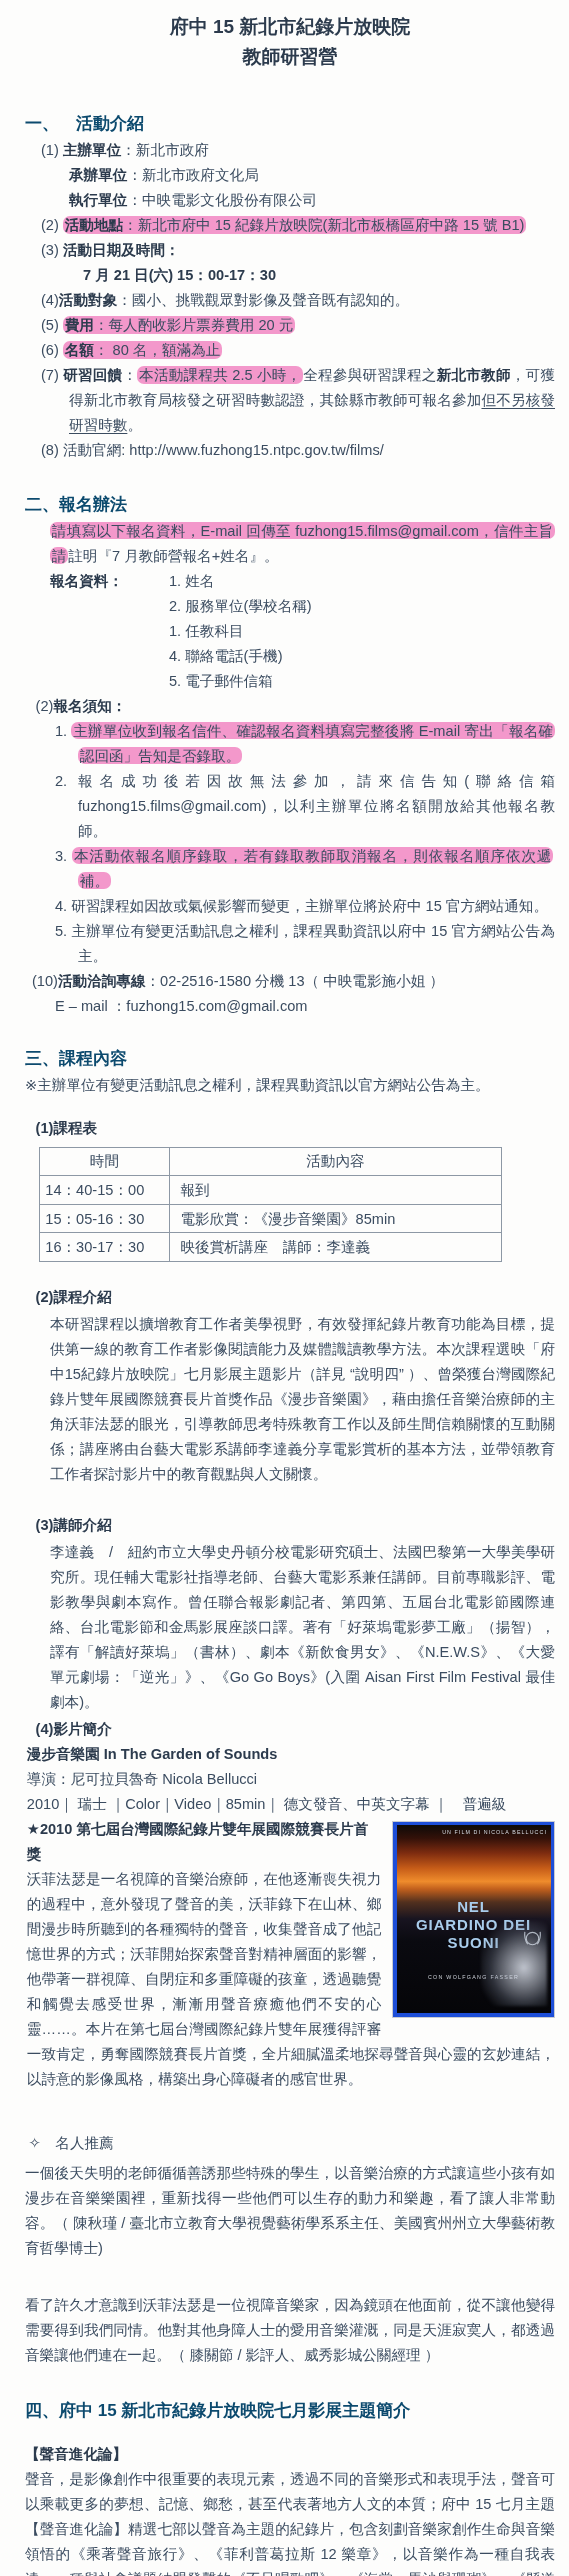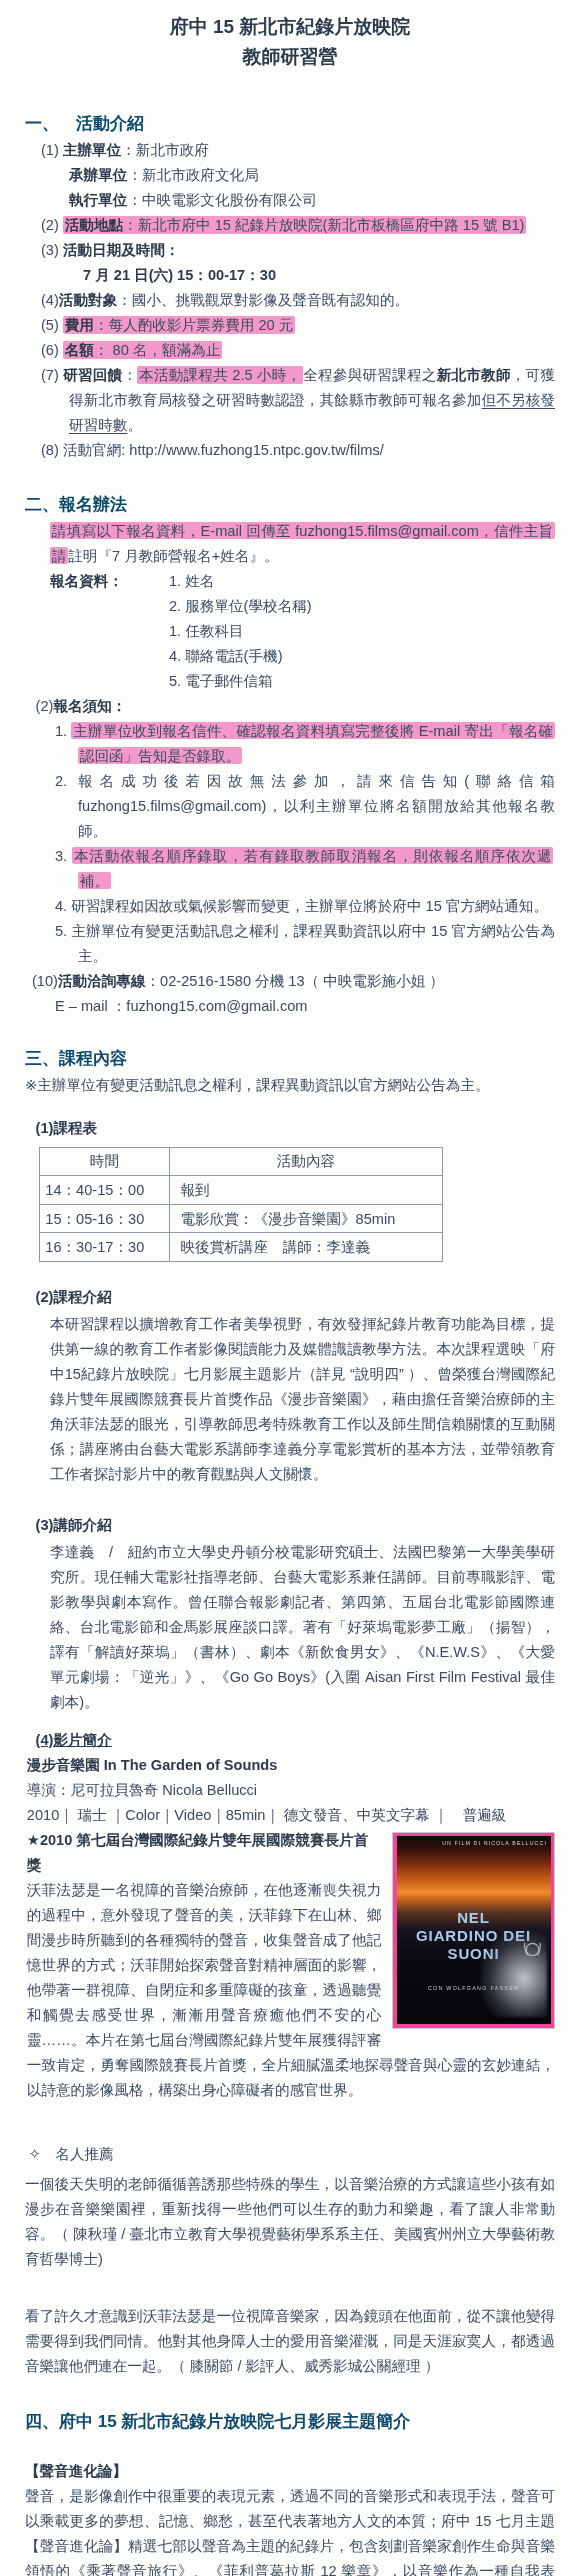--- a/index.html
+++ b/index.html
@@ -13,21 +13,21 @@
     font-family:"Liberation Sans","DejaVu Sans",sans-serif;
     color:#3b4c60;
     font-size:14.6px;
     line-height:25px;
     overflow:hidden;
   }
   p { margin:0; }
   .b { font-weight:700; color:#2c3b4d; }
   .doc-title { font-size:19px; line-height:30px; font-weight:700; color:#2c3b4d; text-align:center; padding-top:12.4px; }
   .sec-h { font-size:17px; line-height:26.6px; font-weight:700; color:#0c4a6e; }
-  .hl { background:rgba(240,126,190,.8); border-radius:2px; padding:0.9px 1.8px;
+  .hl { background:rgba(240,126,190,.8); border-radius:7px; padding:0.9px 1.8px;
         box-decoration-break:clone; -webkit-box-decoration-break:clone; }
   .ul { text-decoration:underline; text-underline-offset:2.7px; }
   .just { text-align:justify; }
 
   
   .s1-h { margin-top:39px; }
   .it  { padding-left:44px; text-indent:-28px; }          
   .sub { padding-left:44px; }                              
   .dateval { padding-left:58px; }
 
@@ -39,58 +39,58 @@
   .info-label { flex:0 0 85px; }
   .info-list { list-style:none; margin:0; padding:0 0 0 34px; }
   .notice-it { padding-left:53px; text-indent:-23px; }
   .m10 { padding-left:7px; text-indent:0; }
   .email-line { padding-left:30px; }
 
   
   .s3-h { margin-top:27.5px; }
   .note { }
   .sub-label { padding-left:10.6px; margin-top:18.6px; }
-  table.sched { border-collapse:collapse; margin:5.3px 0 3.5px 14px; width:404px;
+  table.sched { border-collapse:collapse; margin:5.3px 0 3.5px 14px; width:463px;
                 font-size:14.6px; color:#3b4c60; }
   table.sched th, table.sched td { border:1.3px solid #8d98a5; padding:1.8px 10.6px; line-height:24px; font-weight:400; }
   table.sched th { text-align:center; }
   table.sched td.tcol { width:113px; padding-left:5.3px; }
   .para { padding-left:25px; margin-top:1.8px; }
   .bio-gap { margin-top:26.6px; }
   .film-line { padding-left:1.8px; }
   .film-title { font-weight:700; color:#2c3b4d; padding-left:1.8px; }
   .film-award { font-weight:700; color:#2c3b4d; padding-left:1.8px; }
   .rec-h { margin-top:39px; padding-left:3.5px; }
   .quote { margin-top:5.3px; }
   .quote2 { margin-top:32px; }
 
   
   .poster { float:right; width:163px; height:197px; box-sizing:border-box;
-            background:#ec4899; border:0.9px solid #c9ccd2; padding:3.5px;
+            background:#1d4ed8; border:0.9px solid #c9ccd2; padding:3.5px;
             margin:3.5px 0 5.3px 10.6px; }
   .poster-inner { position:relative; width:100%; height:100%; overflow:hidden;
     background:linear-gradient(180deg,
       #0d0a08 0%, #331109 7%, #7e2c10 15%, #c65c18 23%, #ef8c2c 30%,
       #c2601d 34%, #52301e 41%, #181420 50%, #0a0a10 62%, #050508 100%); }
   .poster-inner::after { content:""; position:absolute; bottom:7px; right:3.5px;
       width:66px; height:85px;
       background:radial-gradient(ellipse at 65% 55%, rgba(225,230,240,.85),
                  rgba(130,140,160,.3) 55%, rgba(0,0,0,0) 78%);
       filter:blur(1.8px); }
   .poster-topcredit { position:absolute; top:3.5px; left:0; right:3.5px; text-align:right;
       font-size:5.3px; line-height:7px; color:#d8dde4; letter-spacing:1.1px; }
   .poster-title { position:absolute; top:73px; left:0; right:0; text-align:center;
       color:#a9cdec; font-weight:700; font-size:15px; line-height:17.7px; letter-spacing:0.9px; }
   .laurel { position:absolute; top:103px; right:7px; width:23px; height:23px; opacity:.85; }
   .poster-bottomcredit { position:absolute; bottom:32px; left:0; right:0; text-align:center;
       font-size:5.3px; line-height:7px; color:#cfd3da; letter-spacing:1.3px; }
 
   
   .s4-h { margin-top:30px; }
-  .theme-title { font-weight:700; color:#2c3b4d; margin-top:23px; }
+  .theme-title { font-weight:700; color:#2c3b4d; margin-top:17px; }
   .clear { clear:both; }
 </style>
 </head>
 <body>
 
 <div class="page">
 
   <p class="doc-title">府中 15 新北市紀錄片放映院</p>
   <p class="doc-title" style="padding-top:0;">教師研習營</p>
 
@@ -165,21 +165,21 @@
       </tr>
     </tbody>
   </table>
 
   <p class="b sub-label" style="margin-top:23px;">(2)課程介紹</p>
   <p class="para just">本研習課程以擴增教育工作者美學視野，有效發揮紀錄片教育功能為目標，提供第一線的教育工作者影像閱讀能力及媒體識讀教學方法。本次課程選映「府中15紀錄片放映院」七月影展主題影片（詳見 “說明四” ）、曾榮獲台灣國際紀錄片雙年展國際競賽長片首獎作品《漫步音樂園》，藉由擔任音樂治療師的主角沃菲法瑟的眼光，引導教師思考特殊教育工作以及師生間信賴關懷的互動關係；講座將由台藝大電影系講師李達義分享電影賞析的基本方法，並帶領教育工作者探討影片中的教育觀點與人文關懷。</p>
 
   <p class="b sub-label bio-gap">(3)講師介紹</p>
   <p class="para just">李達義　/　紐約市立大學史丹頓分校電影研究碩士、法國巴黎第一大學美學研究所。現任輔大電影社指導老師、台藝大電影系兼任講師。目前專職影評、電影教學與劇本寫作。曾任聯合報影劇記者、第四第、五屆台北電影節國際連絡、台北電影節和金馬影展座談口譯。著有「好萊塢電影夢工廠」（揚智），譯有「解讀好萊塢」（書林）、劇本《新飲食男女》、《N.E.W.S》、《大愛單元劇場：「逆光」》、《Go Go Boys》(入圍 Aisan First Film Festival  最佳劇本)。</p>
 
-  <p class="b sub-label" style="margin-top:13px;text-decoration:underline;">(4)影片簡介</p>
+  <p class="b sub-label" style="margin-top:2px;">(4)影片簡介</p>
   <p class="film-title">漫步音樂園 In The Garden of Sounds</p>
   <p class="film-line">導演：尼可拉貝魯奇  Nicola Bellucci</p>
   <p class="film-line">2010｜ 瑞士 ｜Color｜Video｜85min｜ 德文發音、中英文字幕 ｜　普遍級</p>
 
   <div>
     <div class="poster">
       <div class="poster-inner">
         <div class="poster-topcredit">UN FILM DI NICOLA BELLUCCI</div>
         <div class="poster-title">
           <span>NEL</span><br>

